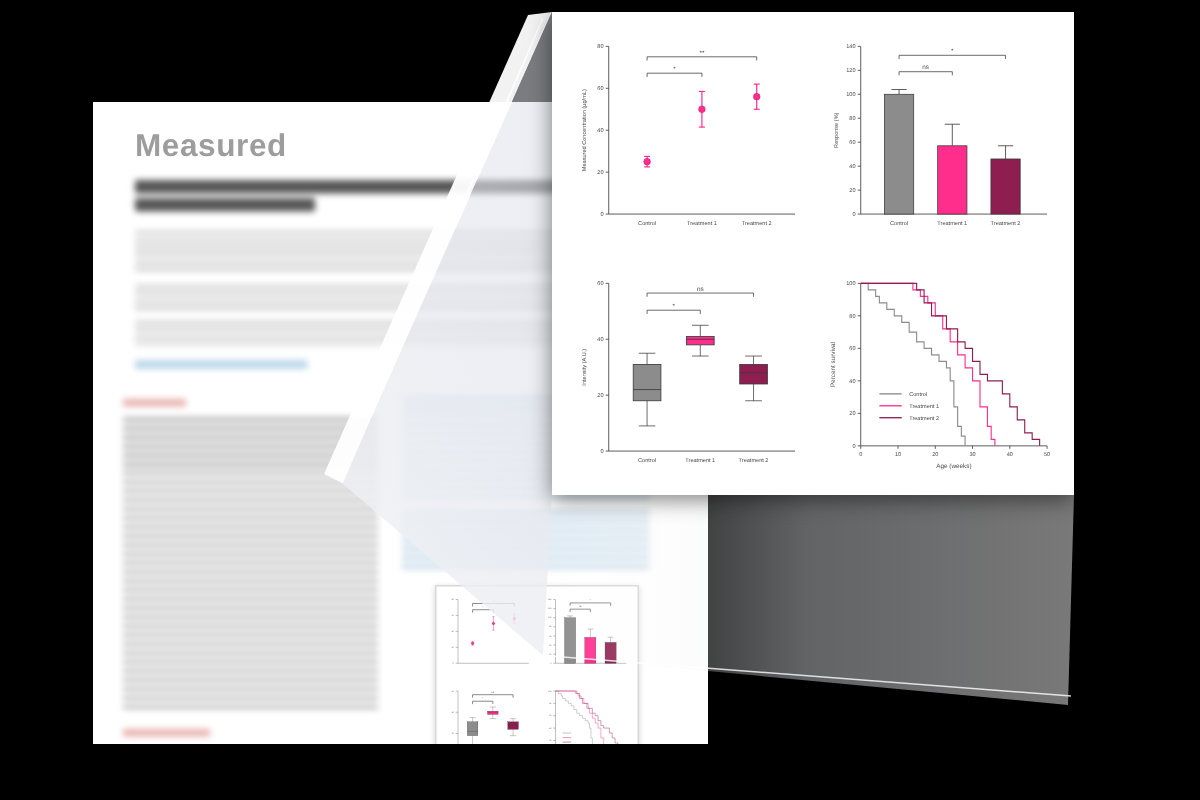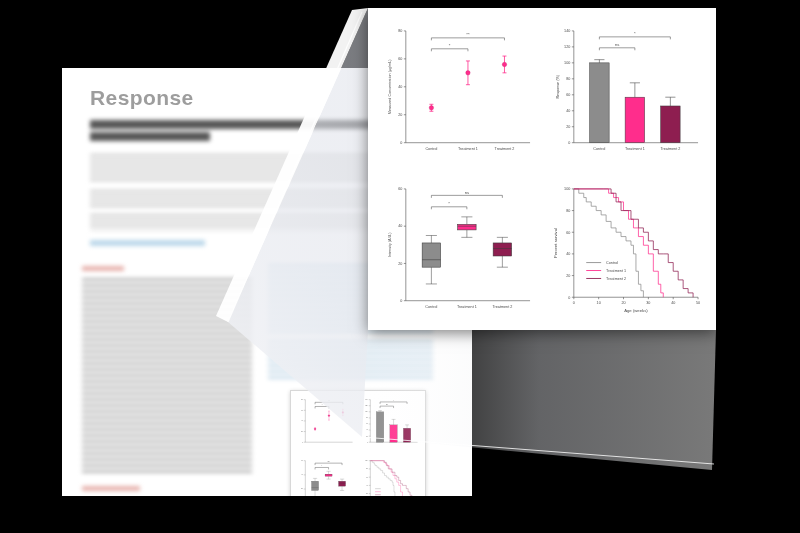--- a/index.html
+++ b/index.html
@@ -61,21 +61,21 @@
 
       <div class="tline red" style="left:20px;top:198px;width:42px;height:5px;"></div>
       <div class="tblock" style="left:20px;top:210px;width:170px;height:198px;"></div>
       <div class="tline red" style="left:20px;top:418px;width:58px;height:5px;"></div>
 
       <div class="tblock bl" style="left:206px;top:196px;width:165px;height:70px;"></div>
       <div class="tblock bl" style="left:206px;top:272px;width:165px;height:42px;"></div>
 
     </div>
 
-    <div class="doc-title">Response</div>
+    <div class="doc-title">Measured</div>
 
     <div class="thumb">
       <div class="mini">
         <div class="chart">
             <svg viewBox="0 0 160 150" preserveAspectRatio="none" id="t1">
               <line x1="28.799999999999997" y1="14.399999999999999" x2="28.799999999999997" y2="122.39999999999999" stroke="#4a4a4a" stroke-width="0.6"></line>
               <line x1="28.799999999999997" y1="122.39999999999999" x2="148.79999999999998" y2="122.39999999999999" stroke="#4a4a4a" stroke-width="0.6"></line>
               <line x1="24.799999999999997" y1="122.39999999999999" x2="28.799999999999997" y2="122.39999999999999" stroke="#4a4a4a" stroke-width="0.6"></line>
               <text x="21.799999999999997" y="123.52" font-size="3.2" text-anchor="end" fill="#4a4a4a" font-family="&quot;Liberation Sans&quot;, sans-serif">0</text>
               <line x1="24.799999999999997" y1="95.39999999999999" x2="28.799999999999997" y2="95.39999999999999" stroke="#4a4a4a" stroke-width="0.6"></line>

